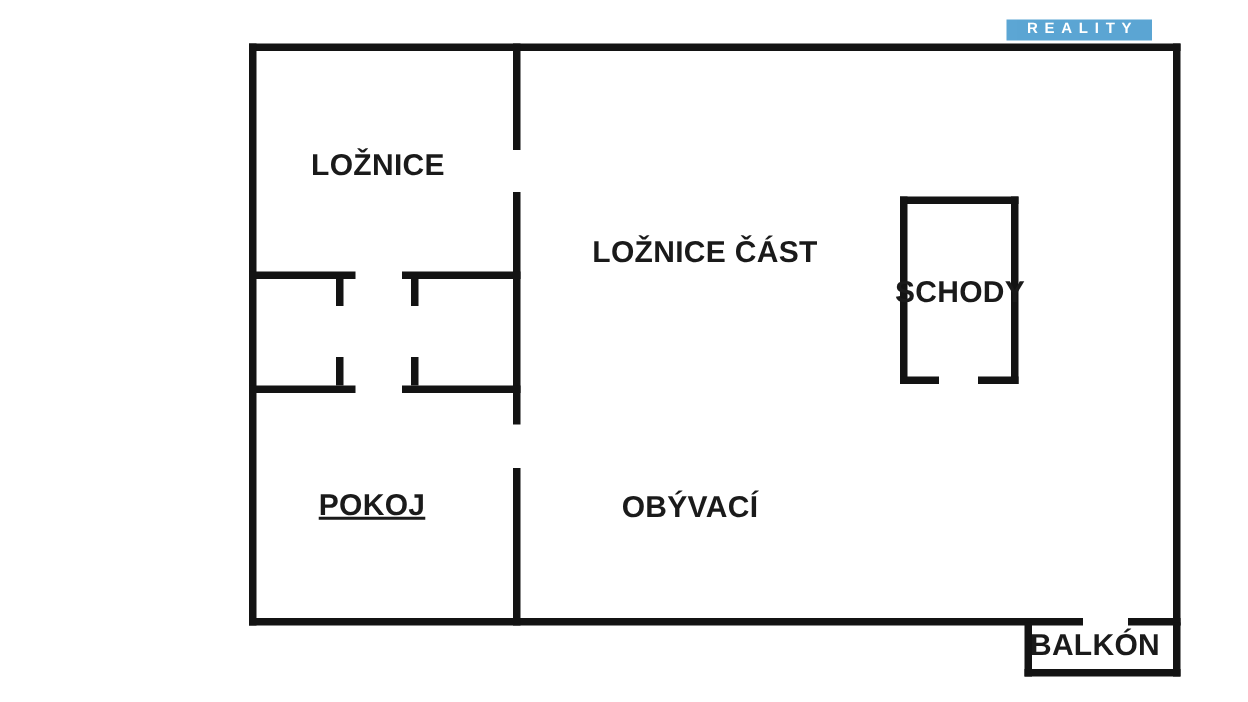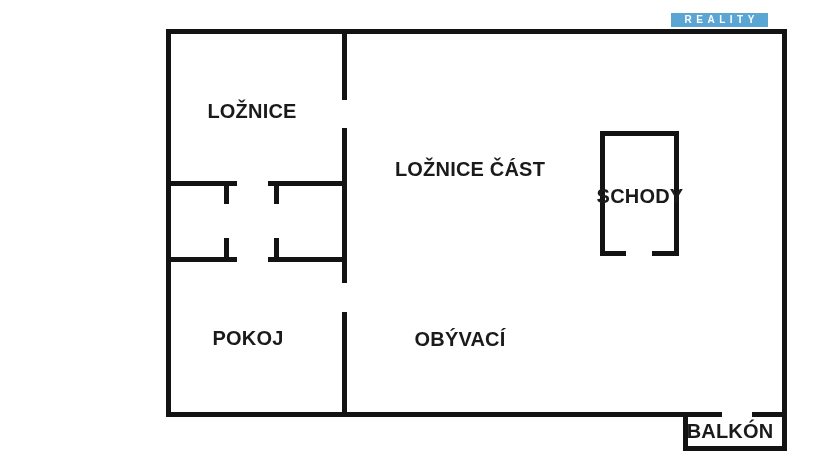--- a/index.html
+++ b/index.html
@@ -29,21 +29,21 @@
     font-weight:700;
     font-size:20px;
     letter-spacing:.2px;
     color:var(--label);
     white-space:nowrap;
     z-index:2;
   }
   
   .lbl-loznice {left:252px; top:111px;}
   .lbl-koupelna{left:253px; top:222px;}
-  .lbl-pokoj   {left:248px; top:338px;}
+  .lbl-pokoj   {left:248px; top:338px;text-decoration:underline;}
   .lbl-obyvaci {left:470px; top:169px;}
   .lbl-schody  {left:640px; top:196px;}
   .lbl-kuchyn  {left:460px; top:339px;}
   .lbl-balkon  {left:730px; top:431px;}
 
   
   .logo{
     position:absolute;
     left:671px; top:13px; width:97px;
     z-index:5;

